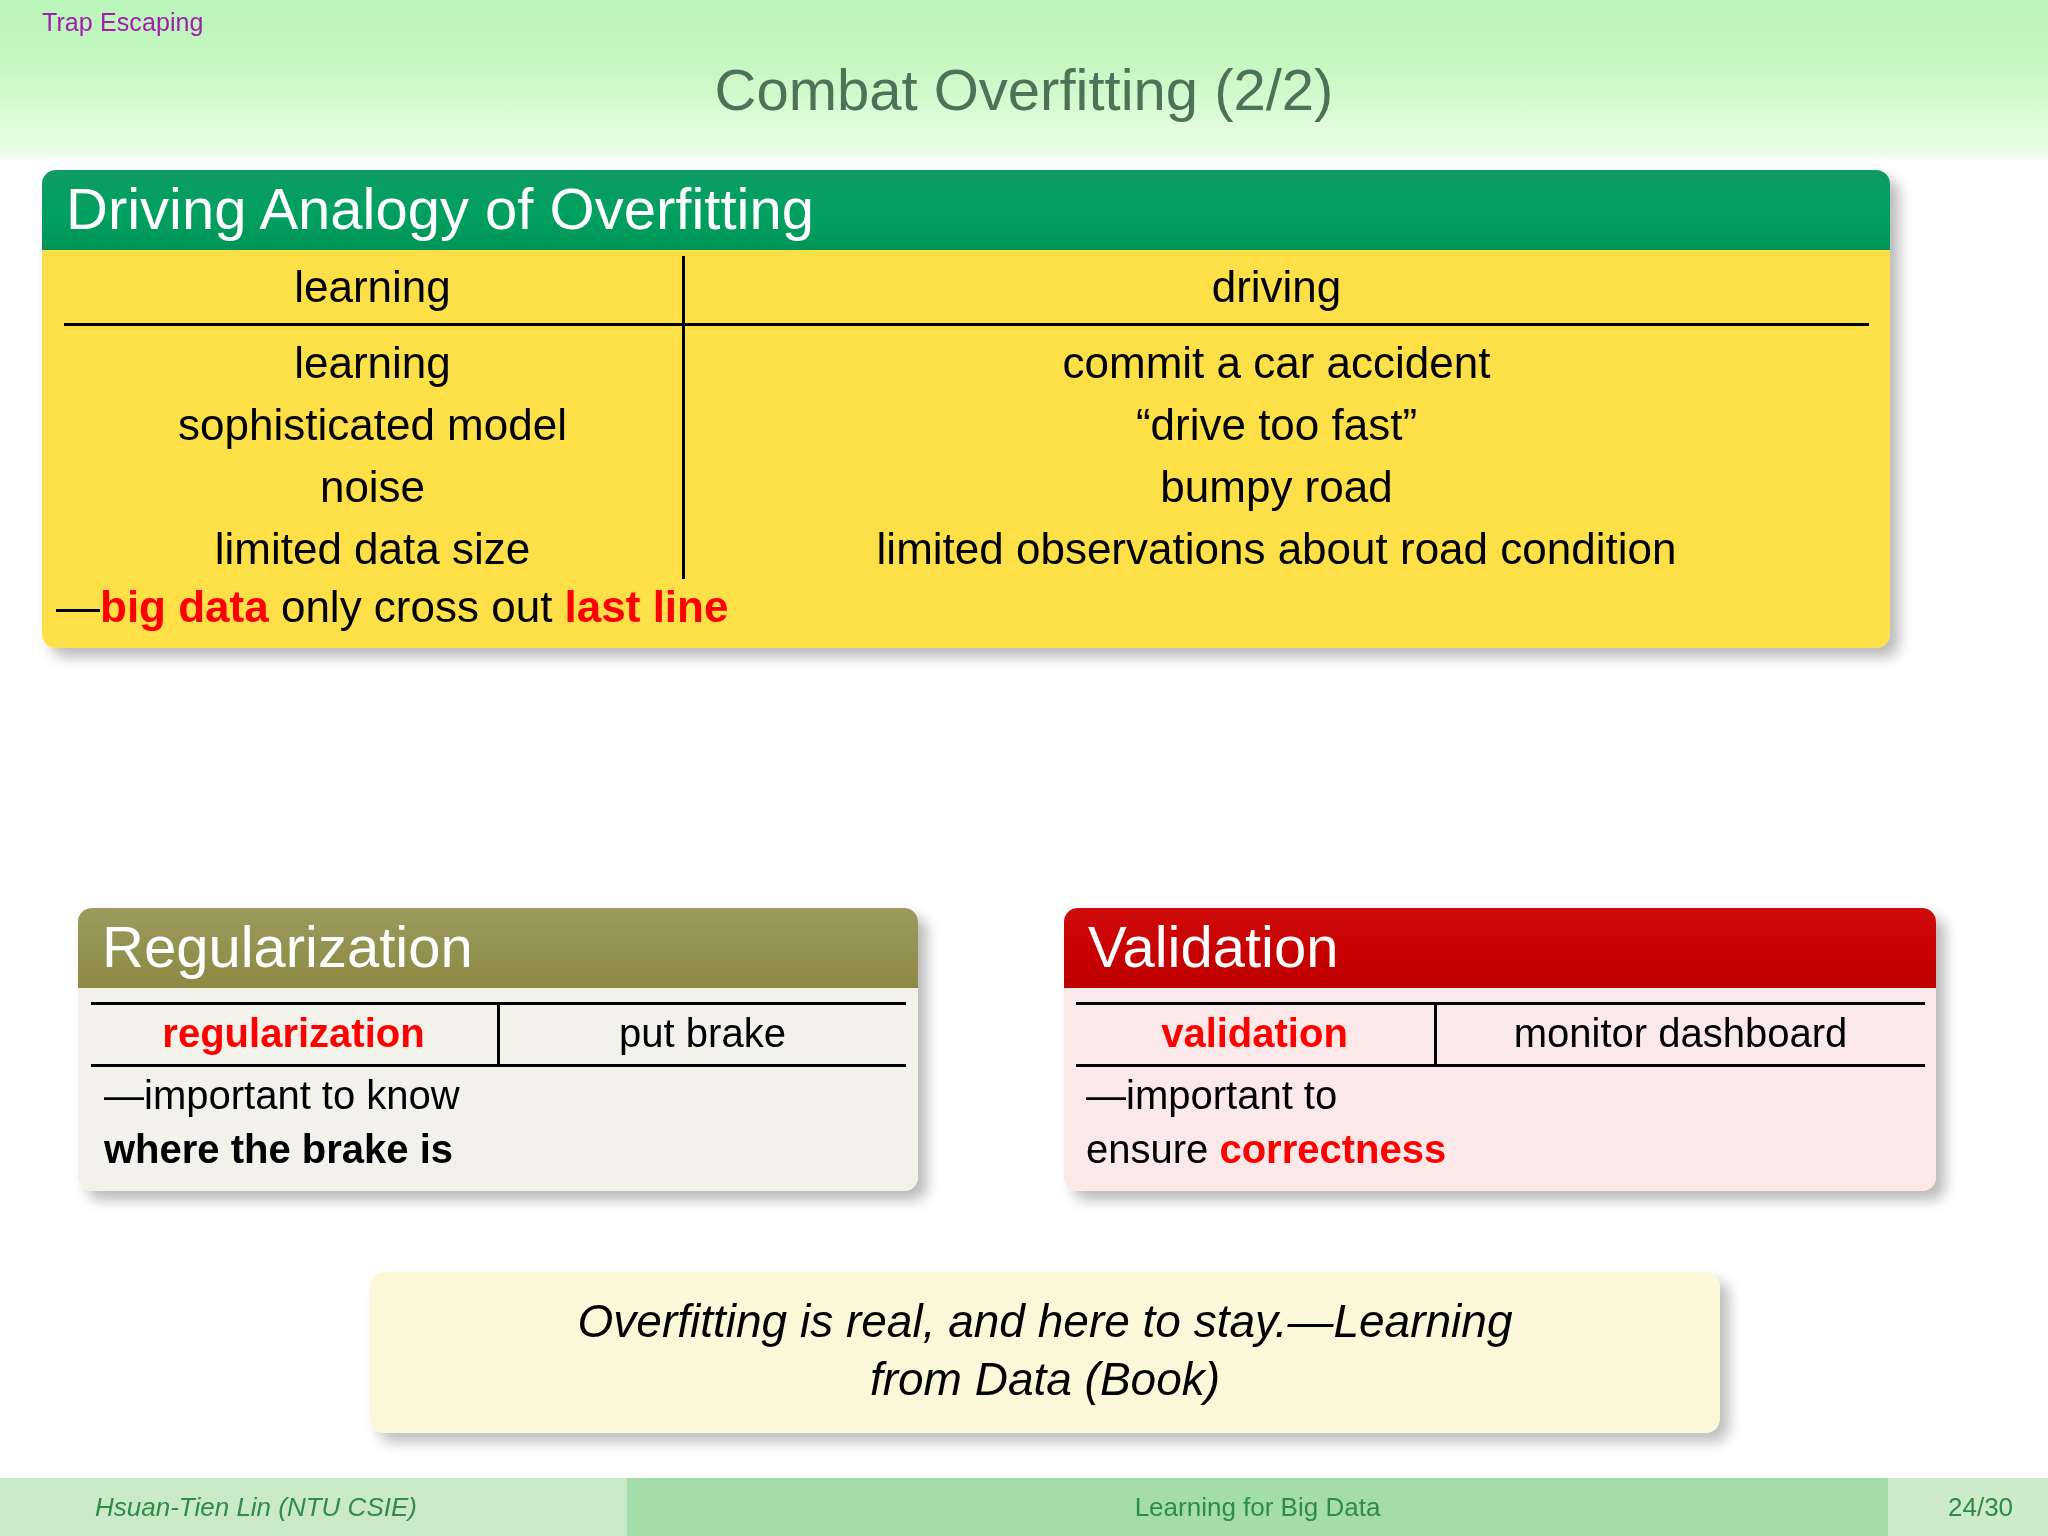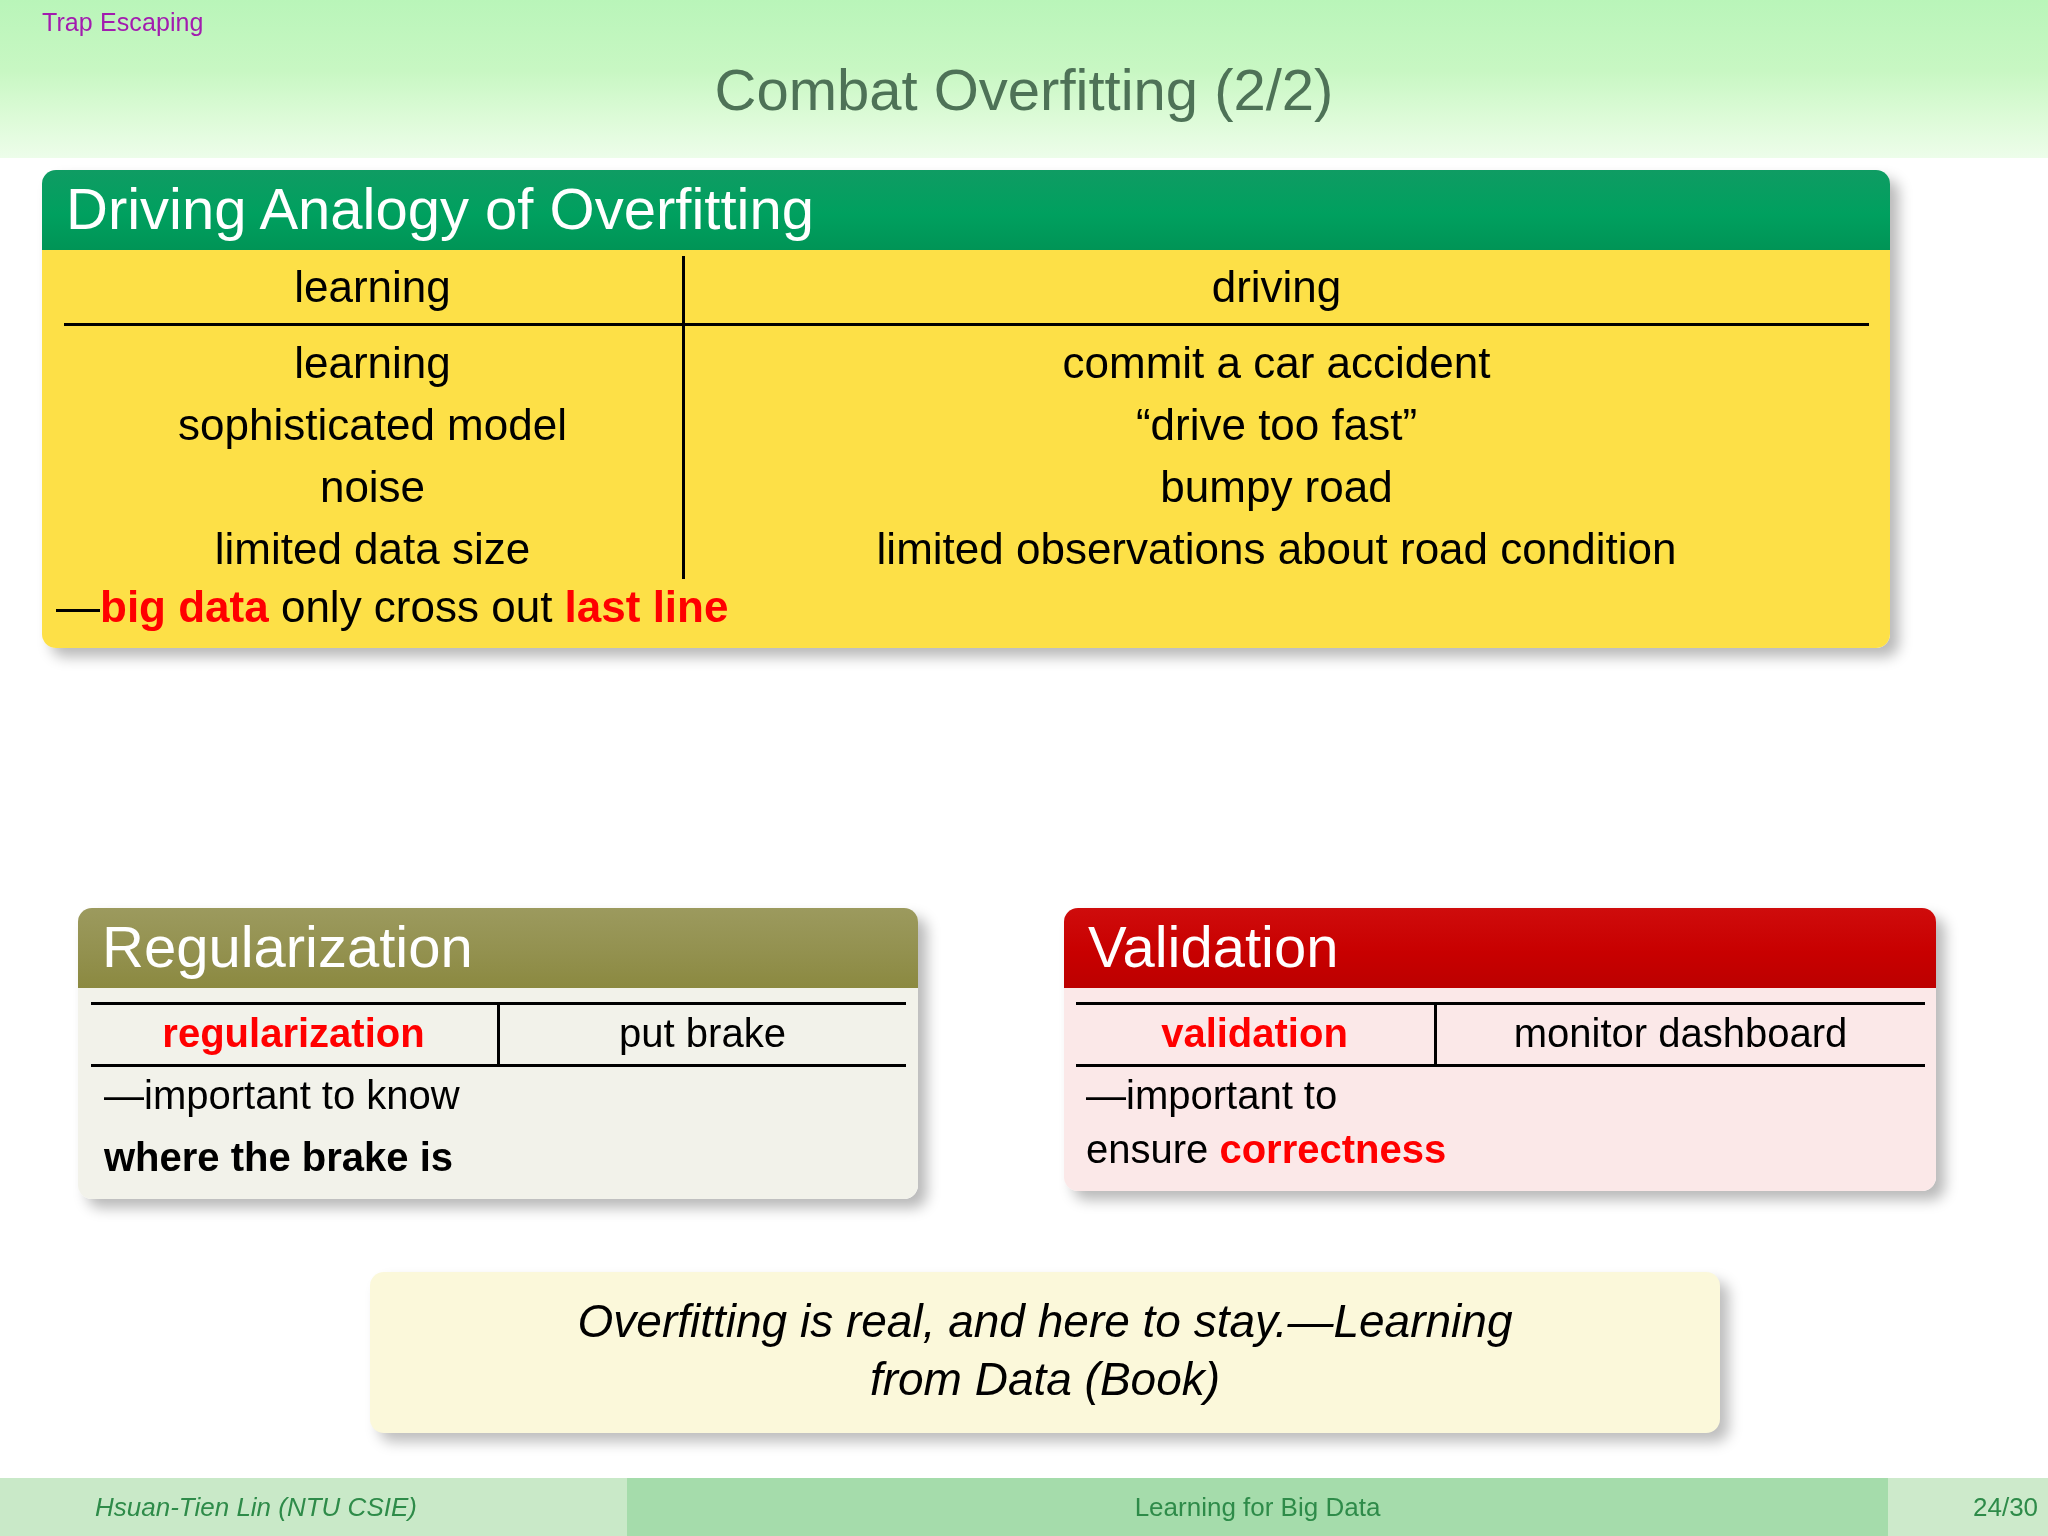--- a/index.html
+++ b/index.html
@@ -101,21 +101,21 @@
   table.analogy tr.body td.col-l { border-right: 3px solid #000; }
   table.analogy tr.head td.col-l { border-right: 3px solid #000; }
   table.analogy tr.body.first td { padding-top: 9px; }
 
   .analogy-note {
     font-size: 44px;
     color: #000;
     padding: 2px 0 0 14px;
     line-height: 1.2;
   }
-  .red-b { color: #ff0000; font-weight: bold; margin-top: 8px; }
+  .red-b { color: #ff0000; font-weight: bold; }
 
   
   #regularization-block {
     left: 78px;
     top: 908px;
     width: 840px;
   }
   #regularization-block .block-head {
     background: linear-gradient(to bottom, #9c9a5e 0%, #93914f 55%, #8b8940 100%);
     height: 62px;
@@ -206,21 +206,21 @@
   }
   .footer-seg {
     display: flex;
     align-items: center;
     font-size: 26px;
     color: #2e8b49;
     height: 58px;
   }
   .f1 { width: 627px; background: #c9e9c8; padding-left: 95px; box-sizing: border-box; font-style: italic; }
   .f2 { width: 1261px; background: #a5dcab; justify-content: center; }
-  .f3 { width: 160px; background: #cdeacb; justify-content: flex-start; padding-left: 85px; box-sizing: border-box; }
+  .f3 { width: 160px; background: #cdeacb; justify-content: flex-start; padding-left: 60px; box-sizing: border-box; }
 </style>
 </head>
 <body>
 
 <div id="slide">
 
   <div class="top-band"></div>
 
   <div class="breadcrumb">Trap Escaping</div>
 

